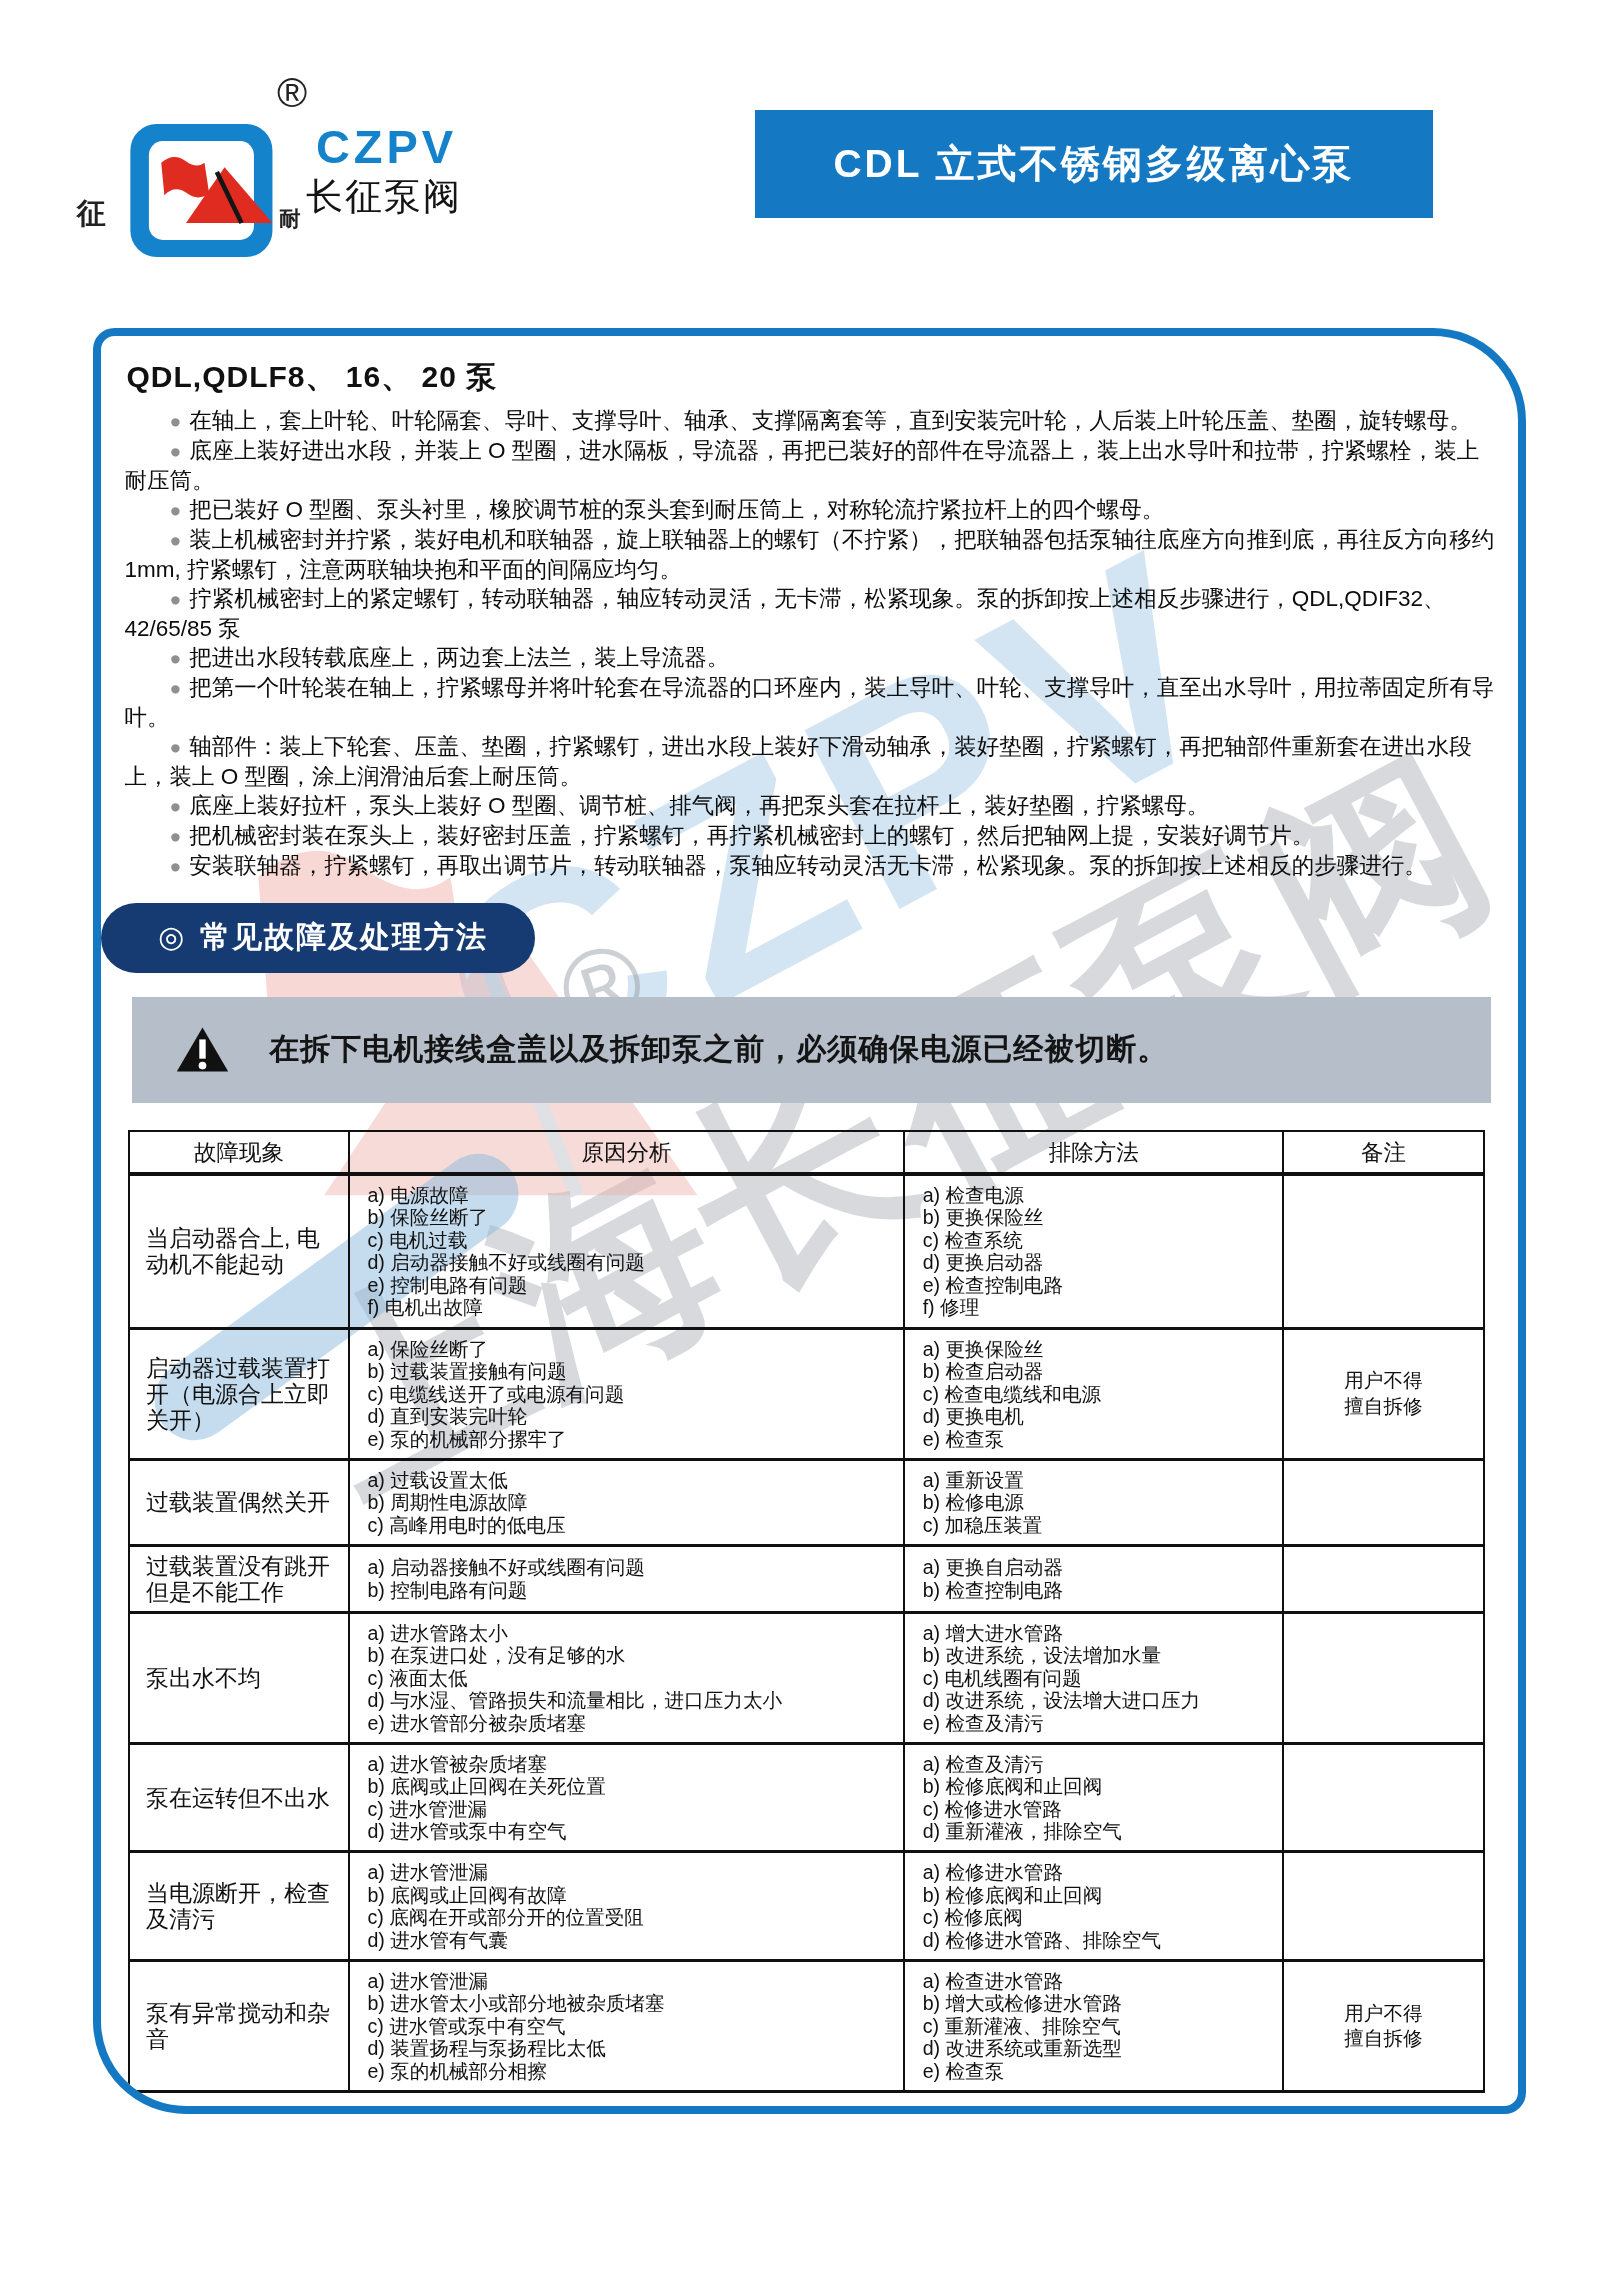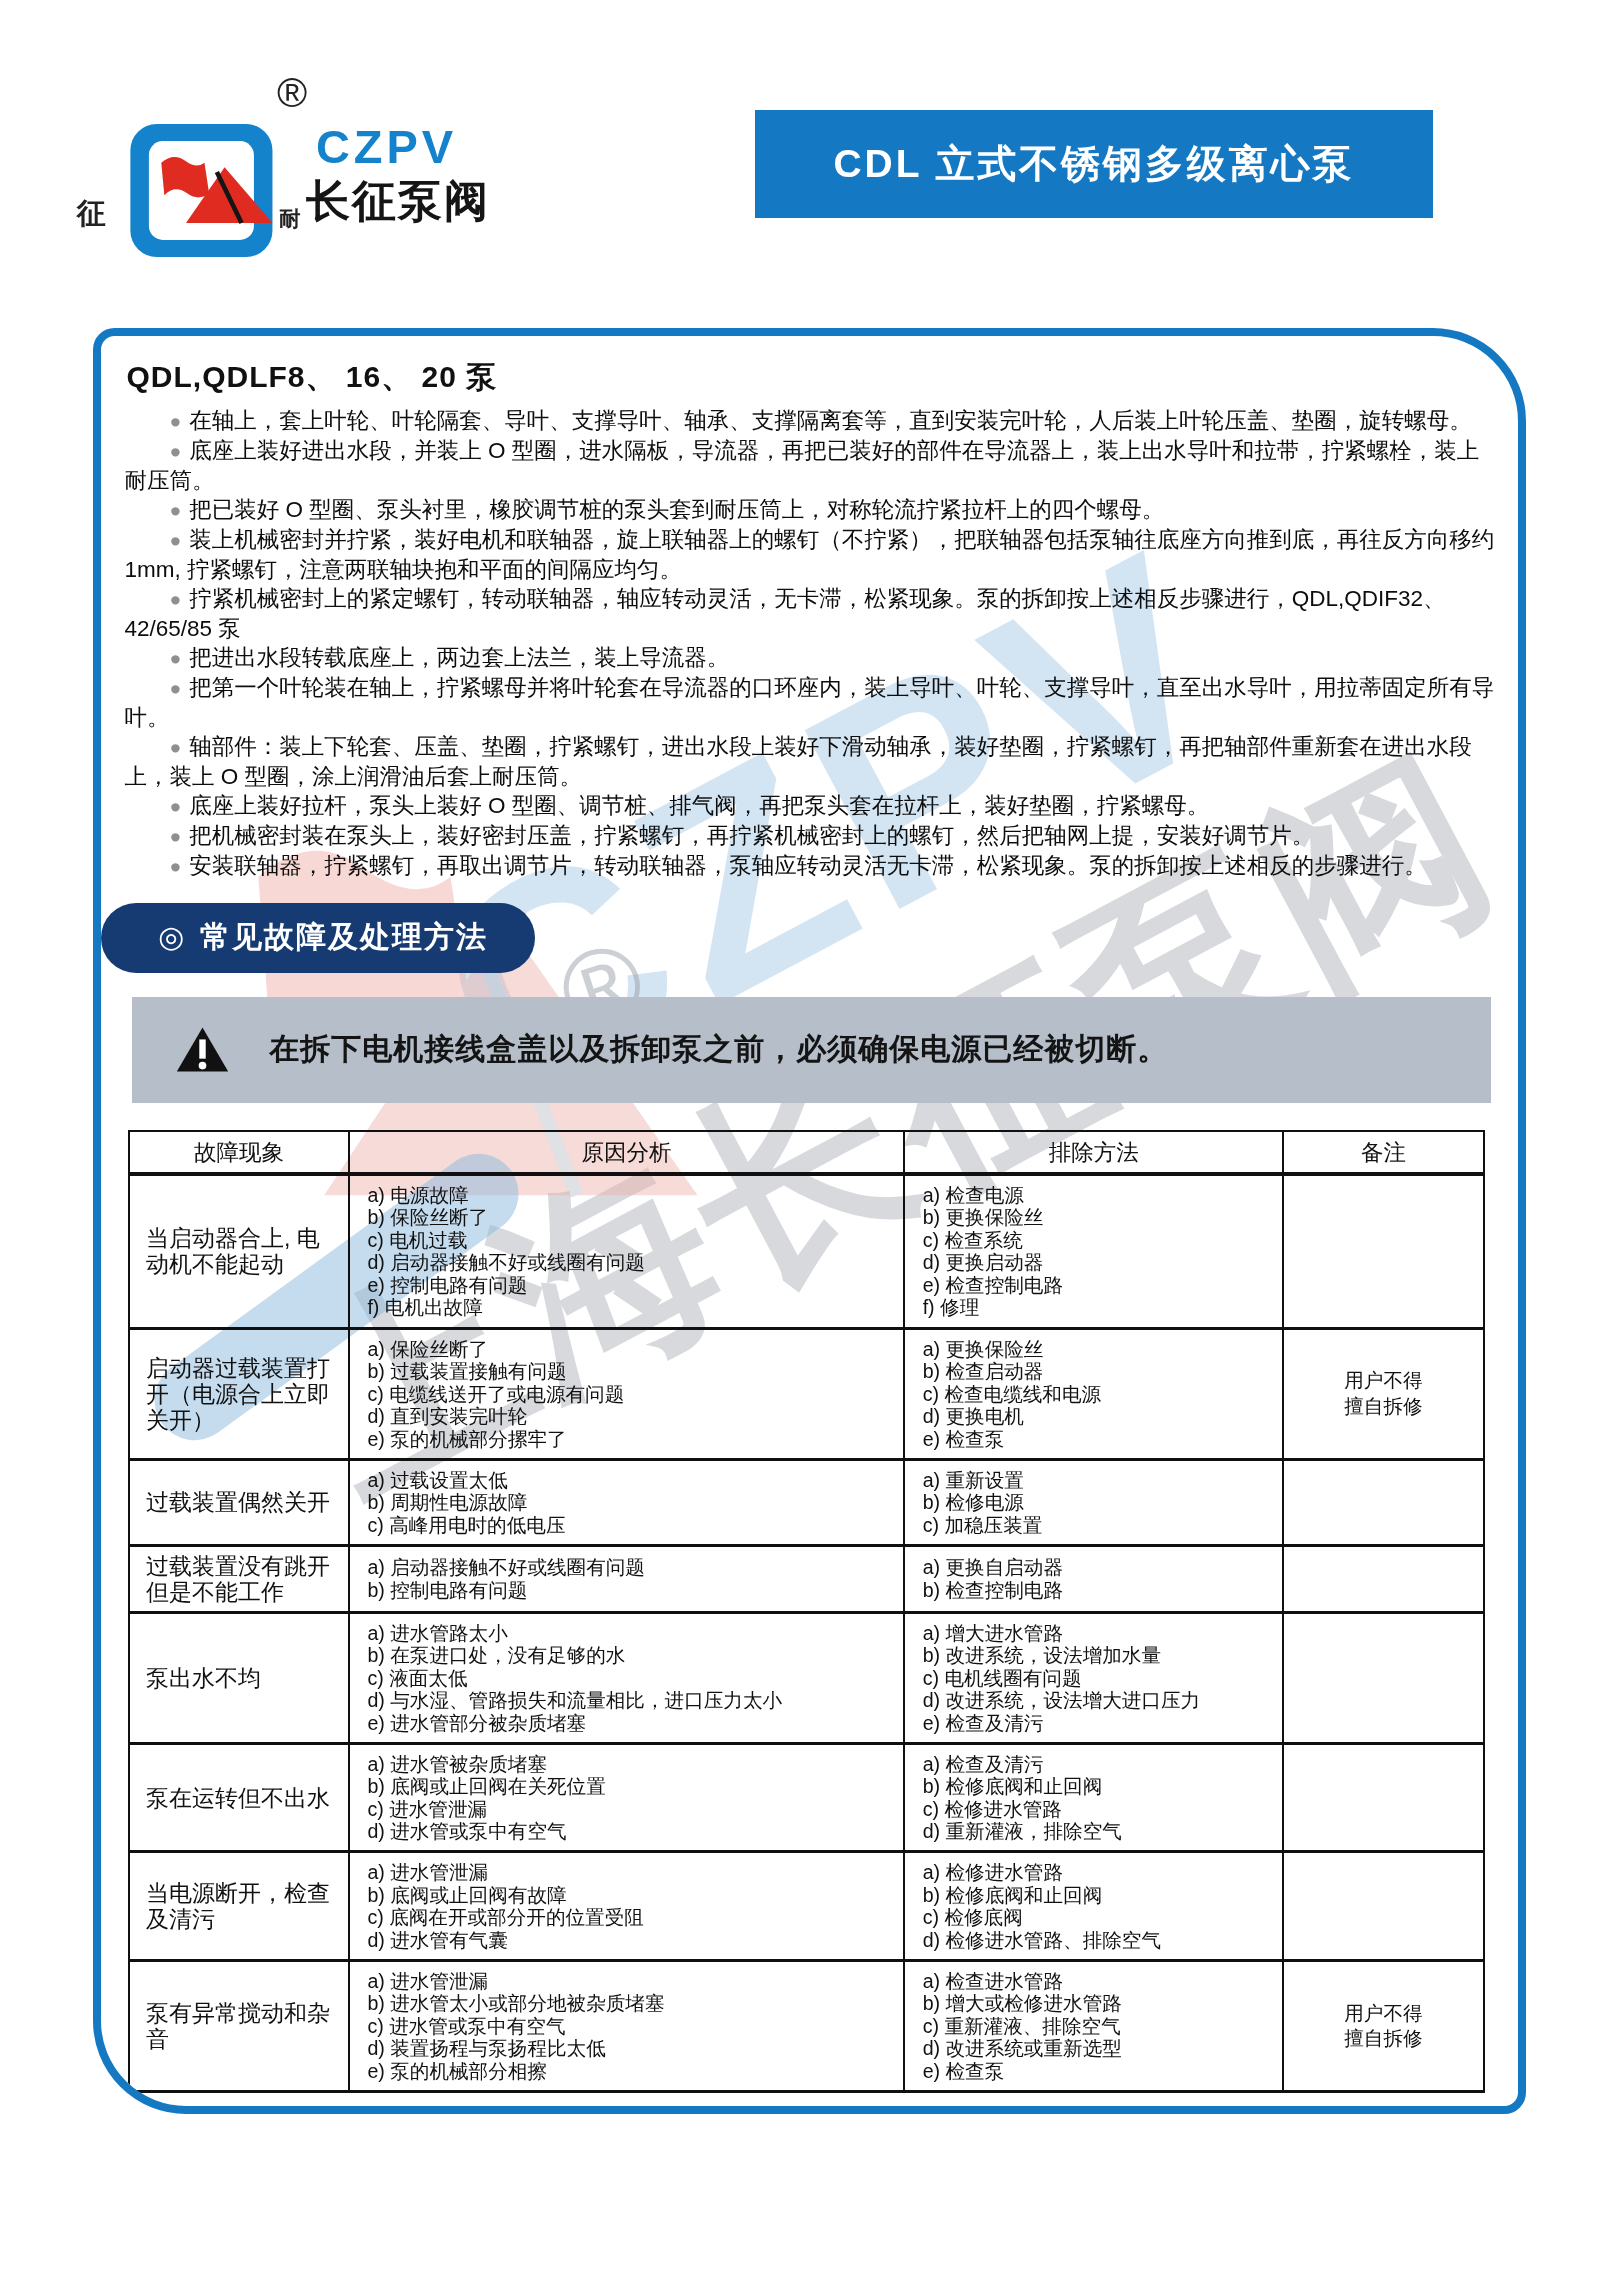--- a/index.html
+++ b/index.html
@@ -13,21 +13,21 @@
   body{margin:0;background:#ffffff;}
   .page{position:relative;width:1621px;height:2292px;background:#fff;overflow:hidden;
         font-family:"Liberation Sans","DejaVu Sans",sans-serif;color:var(--ink);}
 
   
   .logo{position:absolute;left:69px;top:39px;width:490px;height:196px;}
   .logo-reg{position:absolute;left:208px;top:31px;font-size:41px;color:#222;font-weight:400;}
   .logo-mark{position:absolute;left:57px;top:82px;width:157px;height:139px;}
   .logo-czpv{position:absolute;left:247px;top:80px;font-size:47px;font-weight:800;
              color:#1583cb;letter-spacing:3.9px;}
-  .logo-cn{position:absolute;left:237px;top:133px;font-size:44px;font-weight:700;color:#151515;letter-spacing:2px;}
+  .logo-cn{position:absolute;left:237px;top:133px;font-size:37px;font-weight:400;color:#151515;letter-spacing:2px;}
   .logo-char-left{position:absolute;left:7.8px;top:155px;font-size:29px;font-weight:700;color:#222;}
   .logo-char-small{position:absolute;left:210px;top:165px;font-size:21.6px;font-weight:700;color:#222;}
 
   
   .title-banner{position:absolute;left:755px;top:110px;width:678px;height:108px;
                 background:var(--brand-blue);display:flex;align-items:center;justify-content:center;
                 color:#fff;font-size:39px;font-weight:700;letter-spacing:2.9px;}
 
   
   .content-box{position:absolute;left:93px;top:328px;width:1433px;height:1786px;

